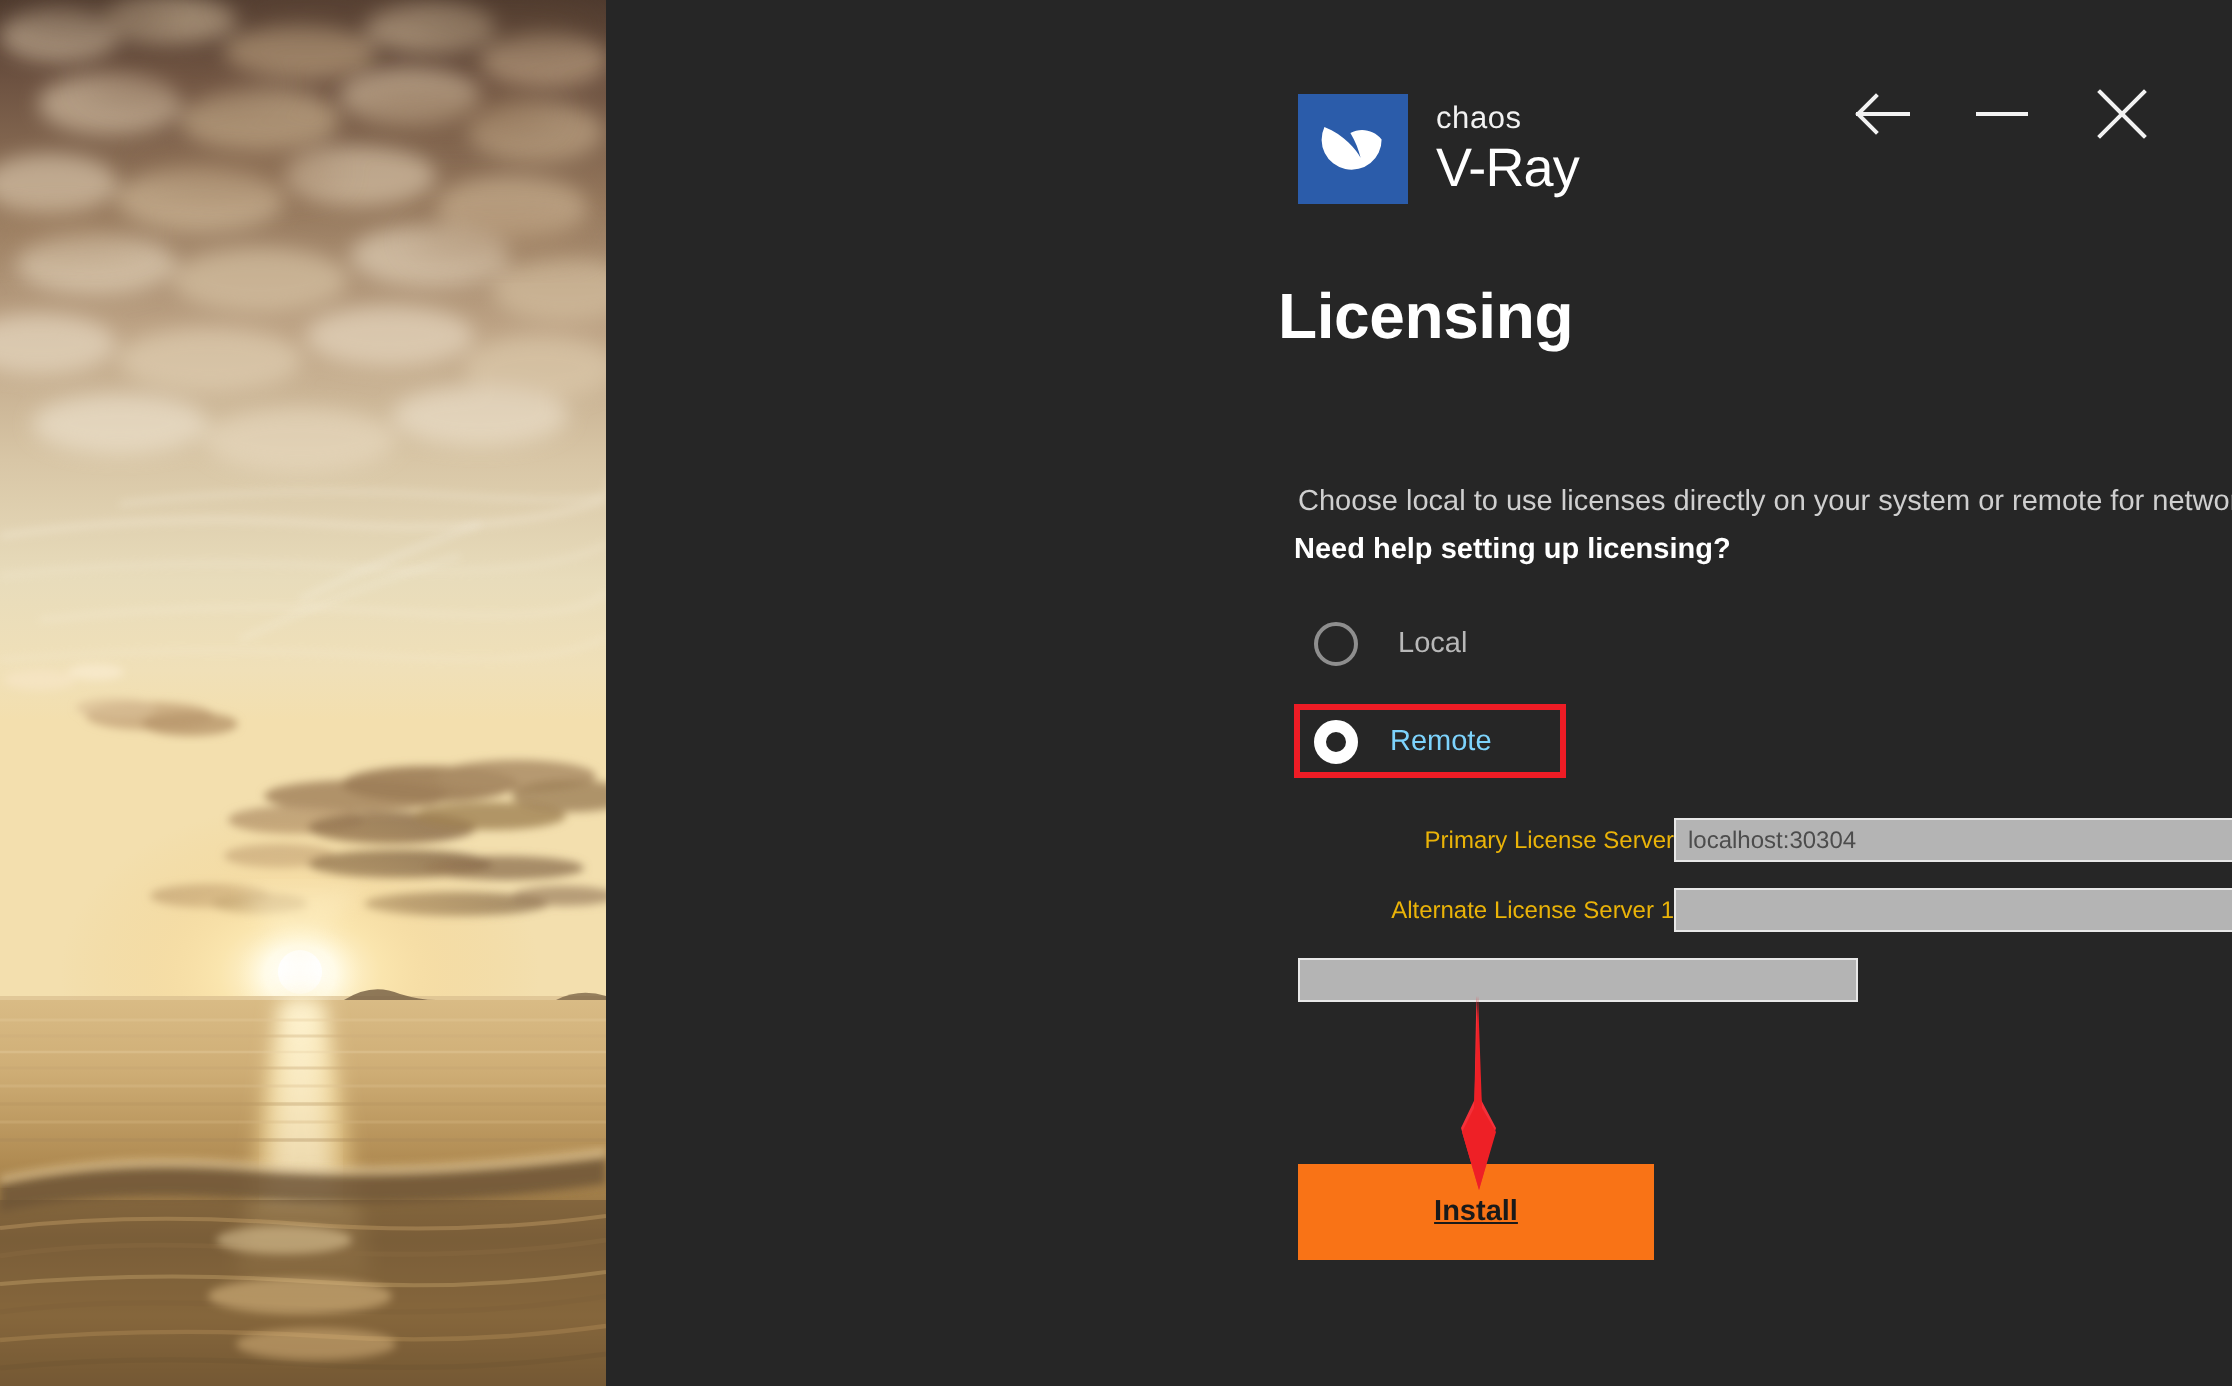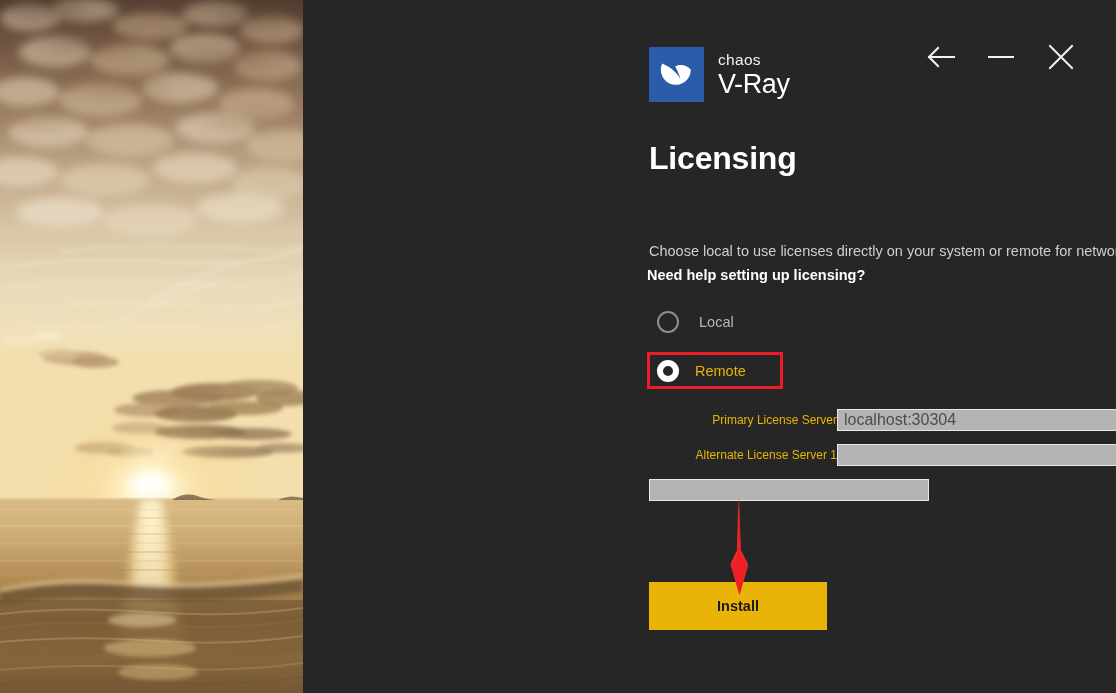--- a/index.html
+++ b/index.html
@@ -85,21 +85,21 @@
     color: #ffffff;
     font-size: 27px;
     font-weight: 400;
     letter-spacing: -0.4px;
     line-height: 29px;
   }
 
   
   .page-title {
     position: absolute;
-    left: 346px;
+    left: 336px;
     top: 140px;
     color: #ffffff;
     font-size: 32px;
     font-weight: 700;
     letter-spacing: -0.2px;
   }
 
   
   .desc {
     position: absolute;
@@ -145,21 +145,21 @@
   .radio-dot.off {
     border: 2px solid #8e8e8e;
     background: transparent;
   }
   .radio-dot.on {
     border: 6px solid #ffffff;
     background: #262626;
   }
   .radio-label { font-size: 14.5px; line-height: 18px; }
   .radio-label.dim { color: #b8b8b8; }
-  .radio-label.bright { color: #eab308; }
+  .radio-label.bright { color: #7dd3fc; }
 
   .annot-box {
     position: absolute;
     left: 344px;
     top: 352px;
     width: 136px;
     height: 37px;
     border: 3px solid #ee1c25;
     pointer-events: none;
   }
@@ -185,41 +185,42 @@
     white-space: nowrap;
     text-align: right;
   }
   .field-input {
     width: 280px;
     height: 22px;
     background: #b4b4b4;
     border: 1px solid #e8e8e8;
     color: #3a3a3a;
     font-family: "Liberation Sans", sans-serif;
-    font-size: 16px;
+    font-size: 12px;
     padding: 0 6px;
     outline: none;
   }
   .field-input::placeholder { color: #4c4c4c; opacity: 1; }
 
   
   .install-btn {
     position: absolute;
     left: 346px;
     top: 582px;
     width: 178px;
     height: 48px;
-    background: #eab308;
+    background: #f97316;
     border: none;
     color: #1a1a1a;
     font-family: "Liberation Sans", sans-serif;
     font-size: 14.5px;
     font-weight: 700;
     cursor: pointer;
     padding: 0;
+    text-decoration: underline;
   }
 
   
   .annot-arrow {
     position: absolute;
     left: 414px;
     top: 498px;
     width: 44px;
     height: 102px;
     pointer-events: none;

